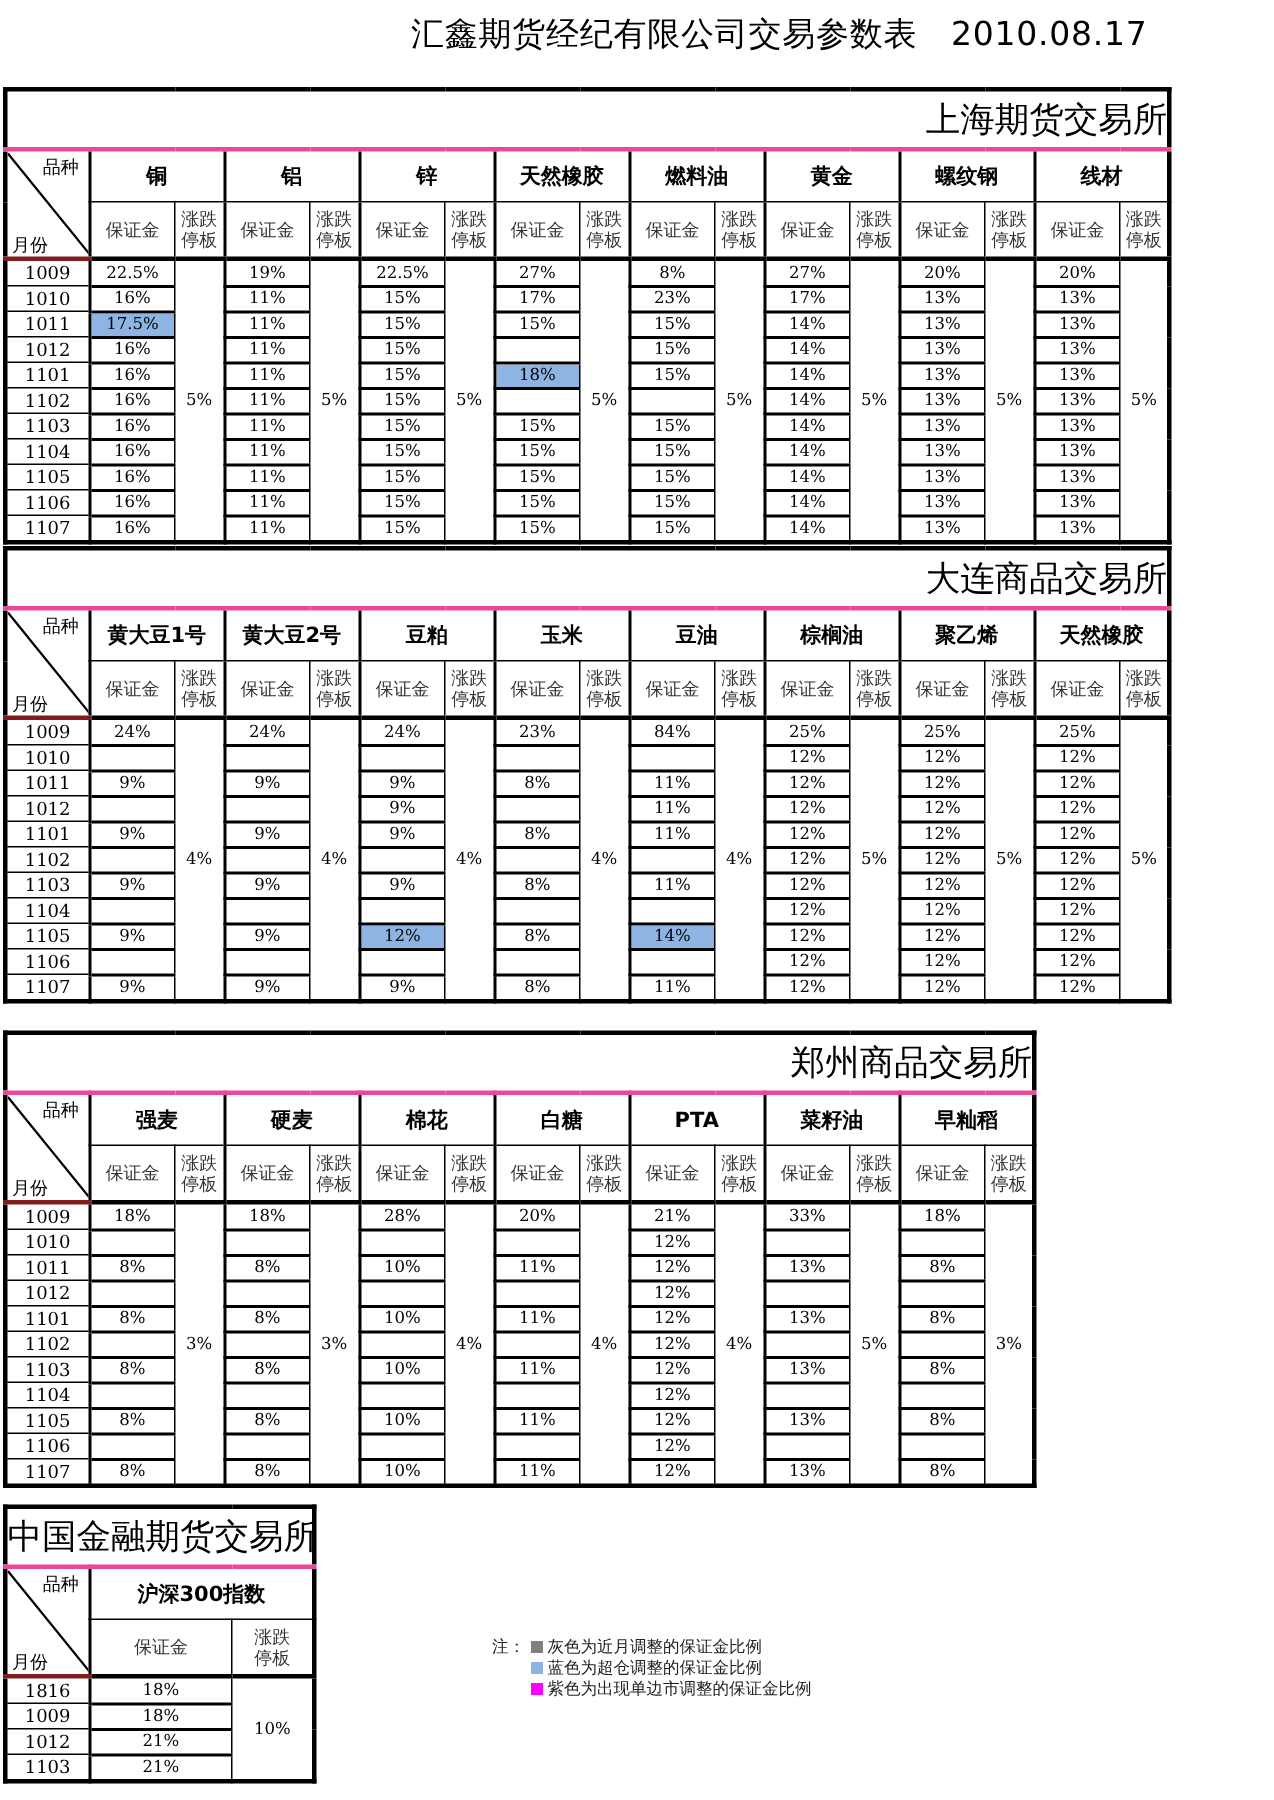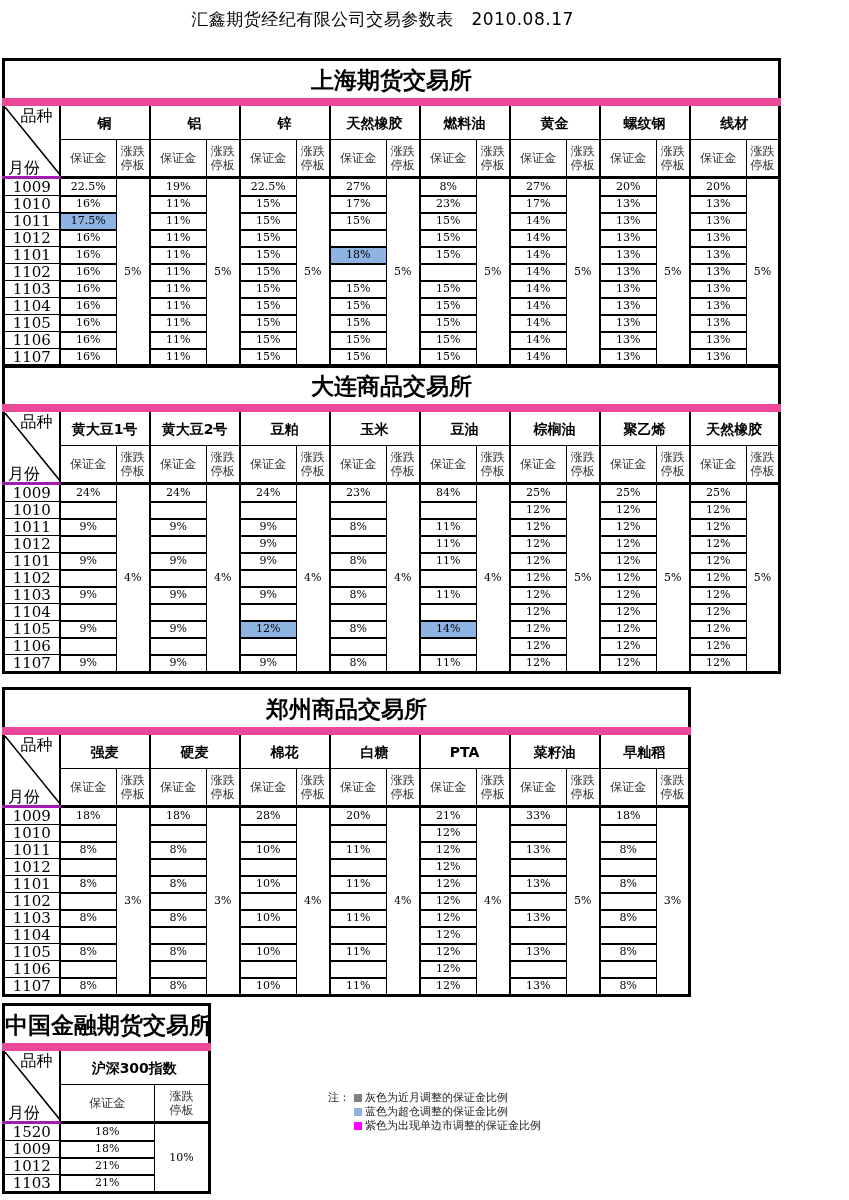--- a/index.html
+++ b/index.html
@@ -1,38 +1,38 @@
 <!DOCTYPE html>
 <html><head>
 <meta charset="utf-8">
 <style>
   html, body { margin:0; padding:0; background:#ffffff; }
   body { width:849px; height:1200px; position:relative; overflow:hidden;
          font-family: "DejaVu Serif", "Liberation Serif", serif; color:#000; }
-  .doc-title { position:absolute; top:8px; left:0; width:765px; text-align:center;
-               font-size:17px; font-family:"DejaVu Sans","Liberation Sans",sans-serif; letter-spacing:0.5px; }
+  .doc-title { position:absolute; top:8px; left:0; width:765px; text-align:right;
+               font-size:22px; font-family:"DejaVu Sans","Liberation Sans",sans-serif; letter-spacing:0.5px; }
   table.ex { position:absolute; border-collapse:collapse; table-layout:fixed;
              border:3px solid #000; }
   table.ex td { border:1px solid #000; padding:0; text-align:center; vertical-align:middle;
                 font-size:11px; line-height:12px; overflow:hidden; white-space:nowrap; }
-  table.ex td.exname { height:37px; font-size:23px; font-weight:bold;
-                       font-family:"DejaVu Sans","Liberation Sans",sans-serif; border-bottom:8px solid #ec4899; }
+  table.ex td.exname { height:37px; font-size:23px; font-weight:normal;
+                       font-family:"DejaVu Sans","Liberation Sans",sans-serif; border-bottom:3px solid #ec4899;text-align:right; }
   table.ex td.prod { height:33px; font-size:14px; font-weight:bold;
                      font-family:"DejaVu Sans","Liberation Sans",sans-serif; border-left:2px solid #000; }
   table.ex td.sub { height:36px; font-size:12px; color:#333;
                     font-family:"DejaVu Sans","Liberation Sans",sans-serif; border-bottom:3px solid #000; }
   table.ex td.sub.lim { white-space:normal; line-height:14px; }
   table.ex td.sub.mg { border-left:2px solid #000; }
-  table.ex td.corner { position:relative; border-right:2px solid #000; border-bottom:3px solid #a21caf;
-                       font-family:"DejaVu Sans","Liberation Sans",sans-serif; font-size:16px; }
+  table.ex td.corner { position:relative; border-right:2px solid #000; border-bottom:3px solid #7f1d1d;
+                       font-family:"DejaVu Sans","Liberation Sans",sans-serif; font-size:12px; }
   .corner-inner { position:relative; width:100%; height:100%; }
   .corner-inner svg { position:absolute; left:0; top:0; }
   .corner-top { position:absolute; right:6px; top:3px; }
   .corner-bot { position:absolute; left:3px; bottom:2px; }
-  table.ex td.month { height:16px; font-size:15px; border-right:2px solid #000; }
+  table.ex td.month { height:16px; font-size:12px; border-right:2px solid #000; }
   table.ex td.mgv { border-left:2px solid #000; border-bottom:2px solid #000; border-top:1px solid #444; }
   table.ex td.mgv.blue { background:#8db4e2; }
   table.ex td.limv { border-left:1px solid #000; border-right:1px solid #000; }
   .note { position:absolute; left:328px; top:1091px; font-size:11px; line-height:14px; color:#222;
           font-family:"DejaVu Sans","Liberation Sans",sans-serif; }
   .note-row { display:flex; align-items:center; height:14px; }
   .note-label { width:26px; }
   .swatch { display:inline-block; width:8px; height:8px; margin-right:3px; }
 </style>
 </head>
@@ -694,21 +694,21 @@
           <td colspan="2" class="prod">沪深300指数</td>
         </tr>
         <tr>
           <td class="sub mg">保证金</td>
           <td class="sub lim">
             <div>涨跌</div>
             <div>停板</div>
           </td>
         </tr>
         <tr>
-          <td class="month">1520</td>
+          <td class="month">1816</td>
           <td class="mgv">18%</td>
           <td rowspan="4" class="limv">10%</td>
         </tr>
         <tr>
           <td class="month">1009</td>
           <td class="mgv">18%</td>
         </tr>
         <tr>
           <td class="month">1012</td>
           <td class="mgv">21%</td>

